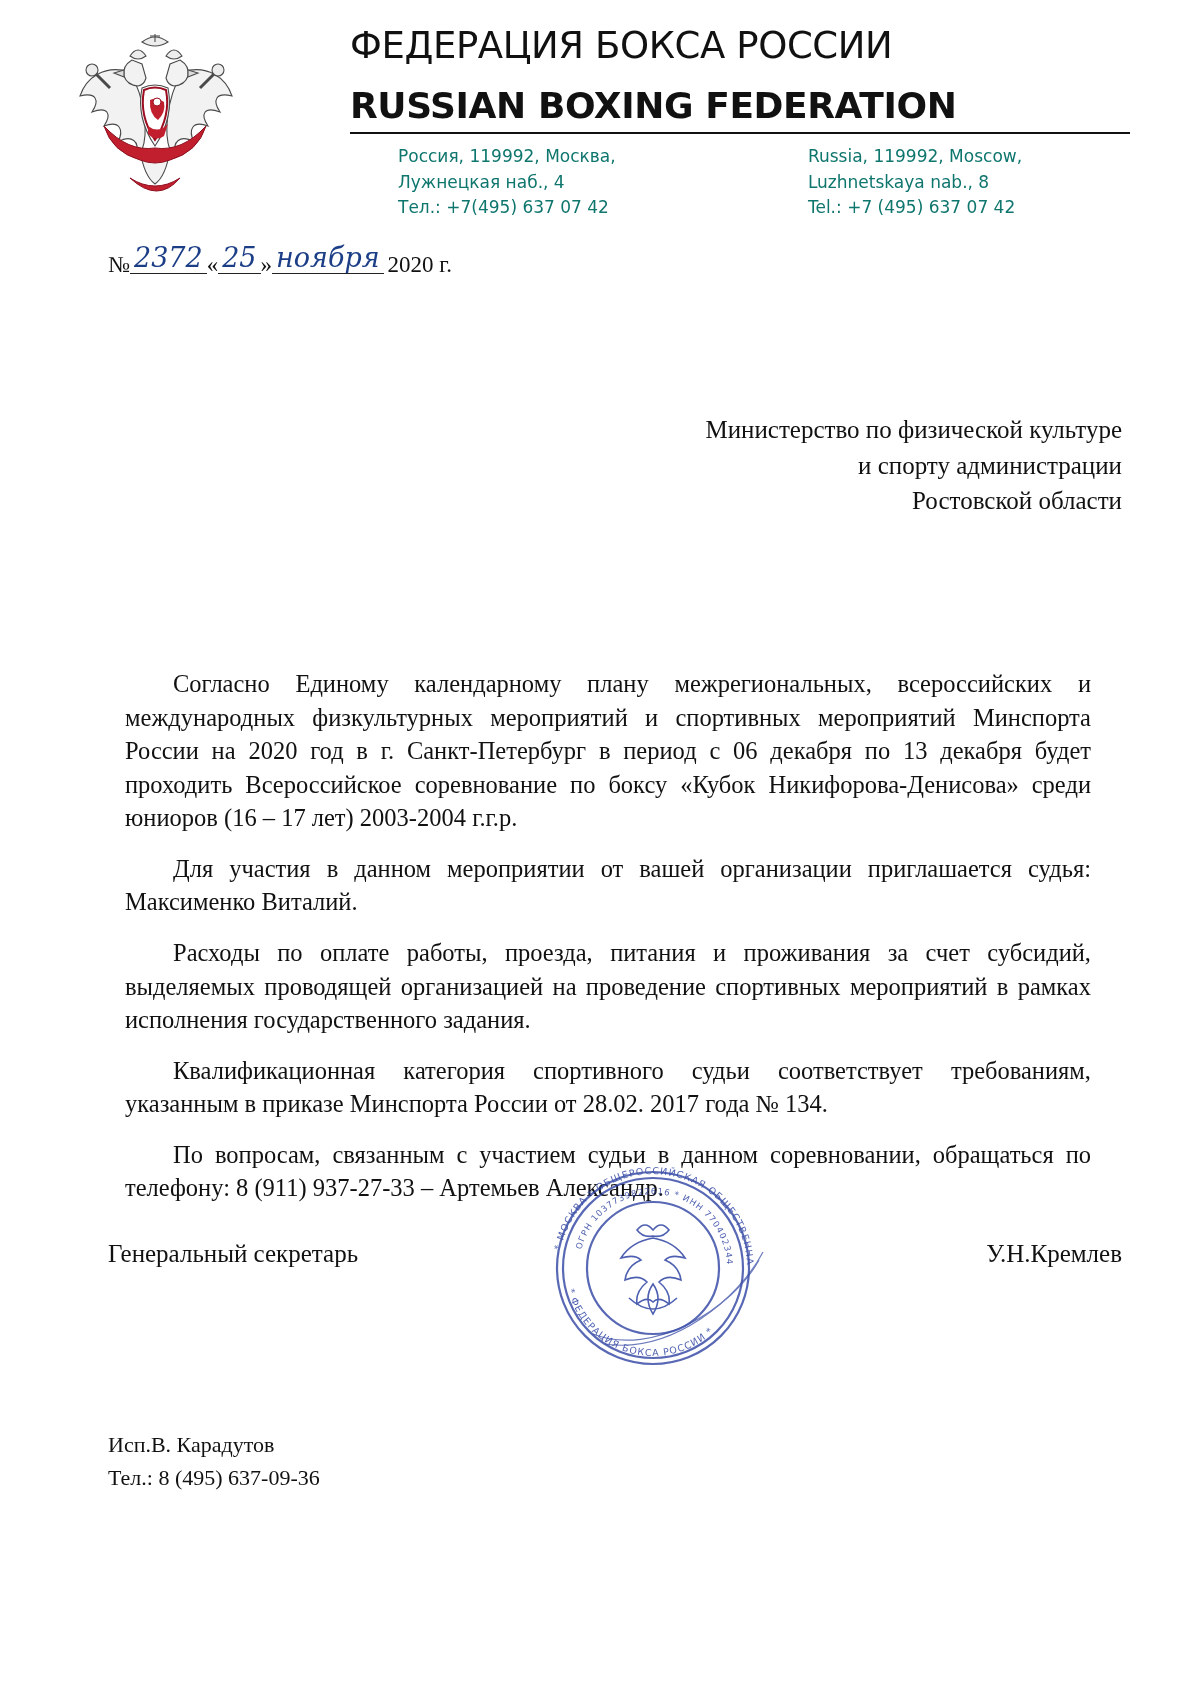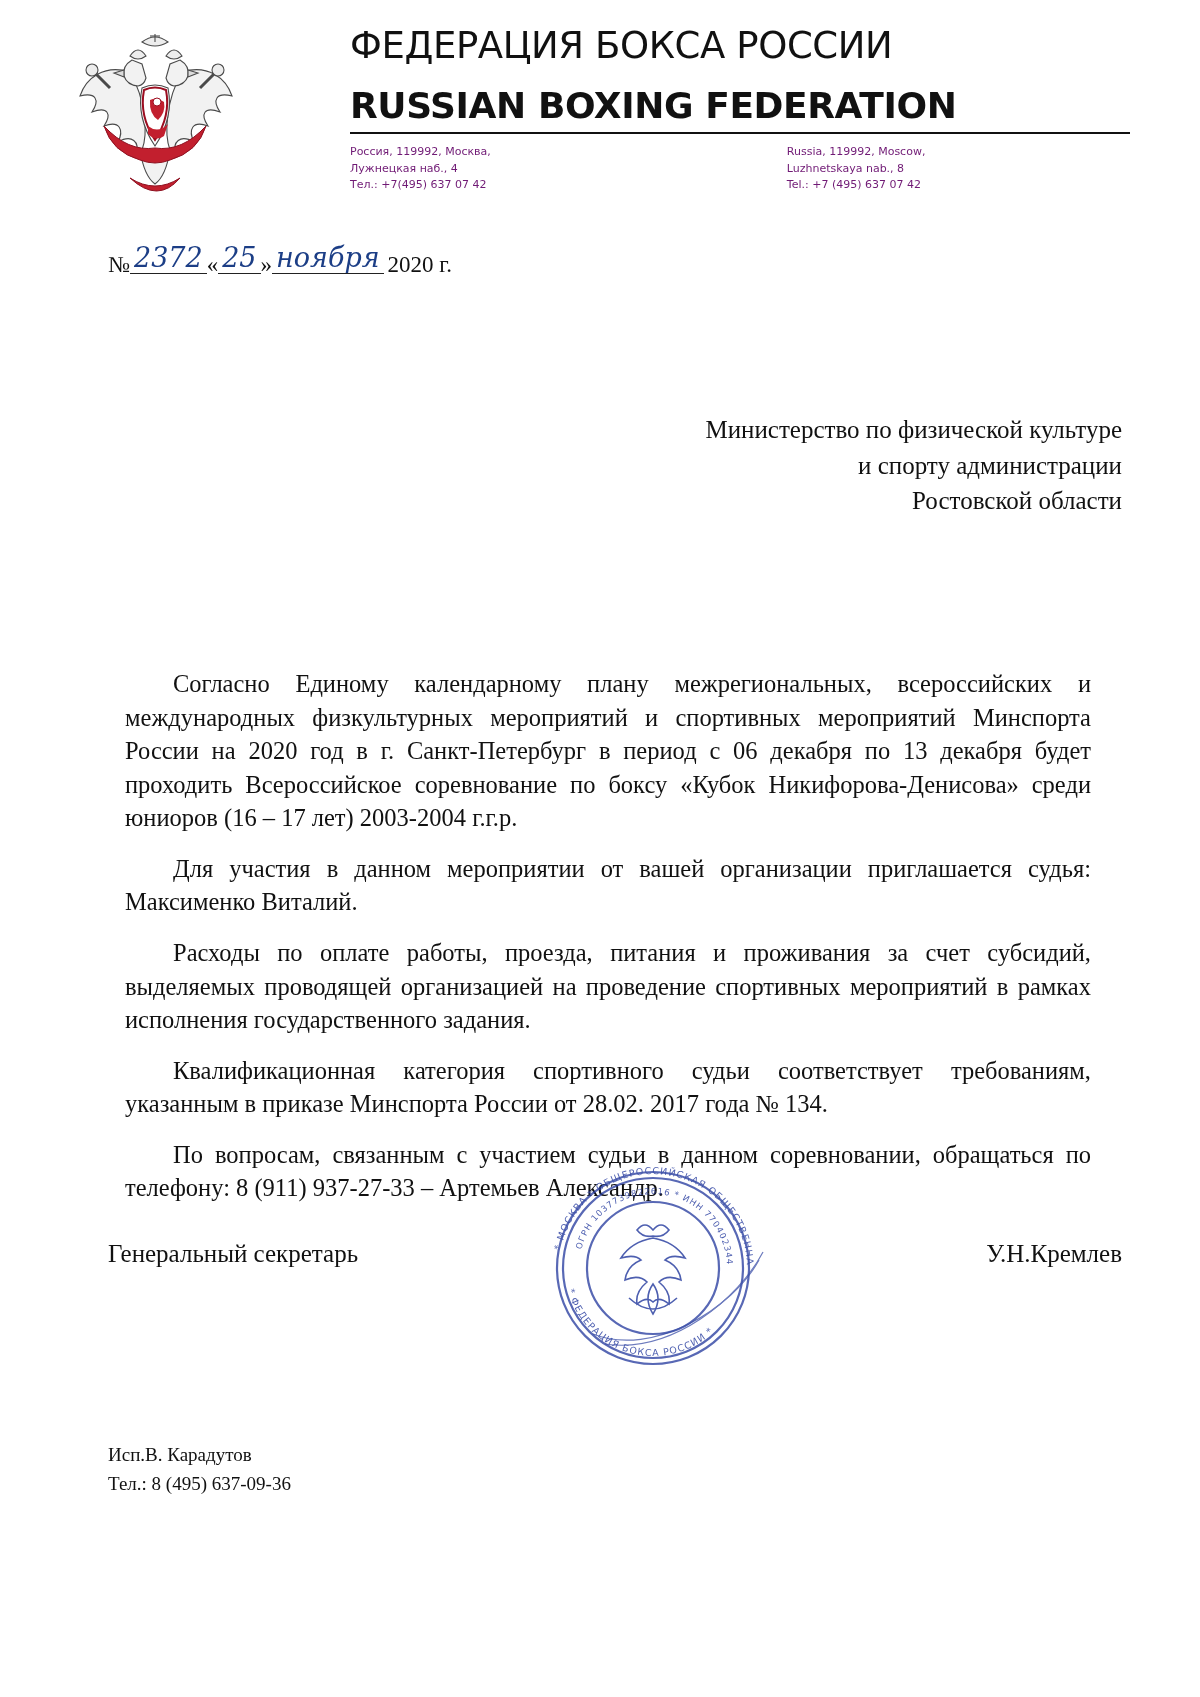--- a/index.html
+++ b/index.html
@@ -63,23 +63,24 @@
   }
   .rule {
     border-bottom: 2px solid #111;
     margin-top: 6px;
     margin-bottom: 10px;
   }
   .addr-cols {
     display: flex;
     justify-content: space-between;
     font-family: "DejaVu Sans", sans-serif;
-    font-size: 11px;
+    font-size: 17px;
     line-height: 1.5;
-    color: #701a75;
+    color: #0f766e;
+    margin-left: 48px;
   }
   .addr-col-left { width: 54%; }
   .addr-col-right { width: 44%; }
 
   
   .regline {
     position: absolute;
     left: 108px;
     top: 248px;
     font-size: 23px;
@@ -151,23 +152,22 @@
     width: 240px;
     height: 240px;
     opacity: 0.92;
   }
 
   
   .footer {
     position: absolute;
     left: 108px;
     top: 1428px;
-    font-size: 19px;
+    font-size: 22px;
     line-height: 1.5;
-    margin-top: 13px;
   }
 </style>
 </head>
 <body>
 
 <div class="page">
 
   <div class="letterhead">
 
     <div class="emblem">

